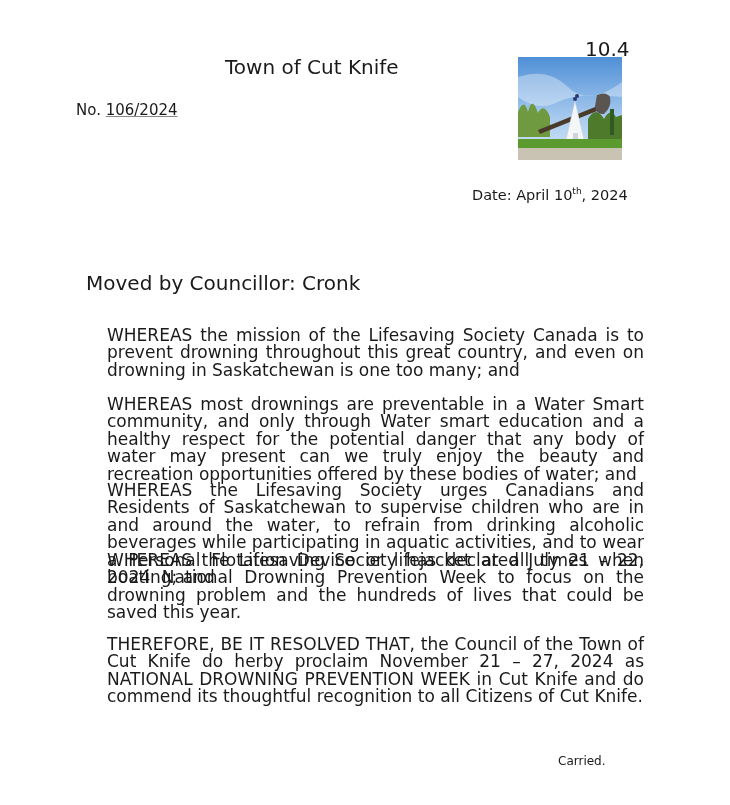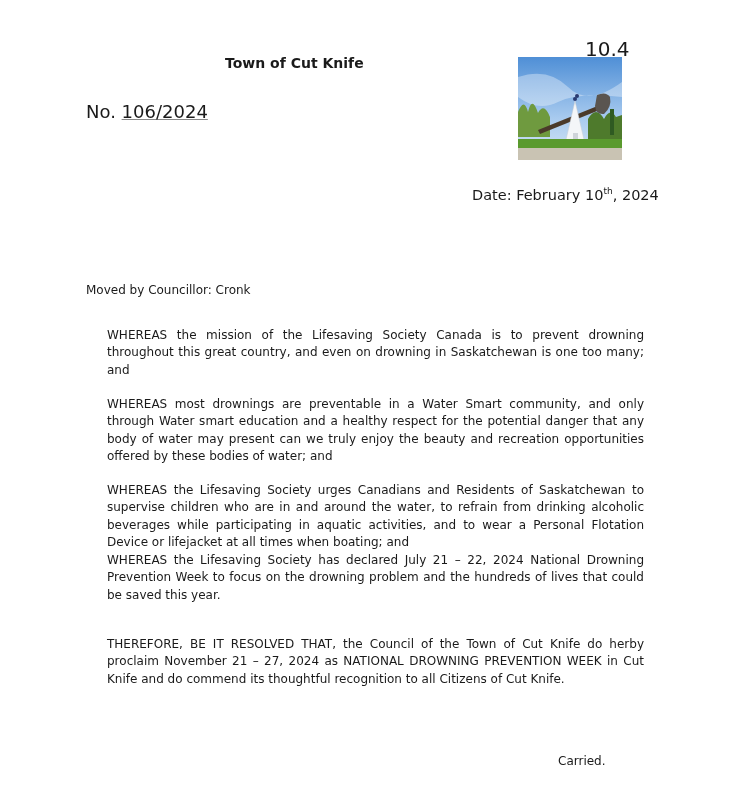--- a/index.html
+++ b/index.html
@@ -2,29 +2,29 @@
 <html><head>
   <meta charset="utf-8">
   <style>
     html, body { margin: 0; padding: 0; background: #ffffff; }
     body {
       width: 730px; height: 805px; position: relative; overflow: hidden;
       font-family: "DejaVu Sans", sans-serif; color: #1a1a1a;
     }
     .abs { position: absolute; }
     #item-number { left: 585px; top: 37px; font-size: 20px; }
-    #town-title { left: 225px; top: 55px; font-size: 14px; font-weight: bold; }
-    #resolution-no { left: 86px; top: 101px; font-size: 18px; }
+    #town-title { left: 225px; top: 55px; font-size: 20px; font-weight: normal; }
+    #resolution-no { left: 76px; top: 101px; font-size: 15px; }
     #resolution-no .num { text-decoration: underline; text-decoration-color: #888; }
     #photo { left: 518px; top: 57px; width: 104px; height: 103px; overflow: hidden; }
     #date { left: 472px; top: 186px; font-size: 14.5px; }
     #date sup { font-size: 9px; }
-    #moved-by { left: 86px; top: 271px; font-size: 12px; margin-top: 12px; }
+    #moved-by { left: 86px; top: 271px; font-size: 20px; }
     .para {
-      left: 107px; width: 537px; font-size: 12px; line-height: 17.4px;
+      left: 107px; width: 537px; font-size: 17px; line-height: 17.4px;
       text-align: justify; text-align-last: left;
     }
     #p1 { top: 327px; }
     #p2 { top: 396px; }
     #p3 { top: 482px; }
     #p4 { top: 552px; }
     #p5 { top: 636px; }
     #carried { left: 558px; top: 754px; font-size: 12px; }
   </style>
 </head>
@@ -57,21 +57,21 @@
     <rect x="55" y="76" width="5" height="11" fill="#cfd4da"></rect>
     <path d="M79,38 Q88,34 92,40 Q94,50 86,57 Q78,58 77,49 Z" fill="#5a5550"></path>
     <circle cx="59" cy="39" r="2" fill="#2a3a70"></circle>
     <circle cx="57" cy="42" r="2" fill="#2a3a70"></circle>
     <rect x="0" y="82" width="104" height="9" fill="#5a9a2e"></rect>
     <rect x="0" y="91" width="104" height="12" fill="#c9c3b3"></rect>
   </svg>
 </div>
 
 <div class="abs" id="date">
-  <span>Date: February 10</span><sup>th</sup><span>, 2024</span>
+  <span>Date: April 10</span><sup>th</sup><span>, 2024</span>
 </div>
 
 <div class="abs" id="moved-by">Moved by Councillor: Cronk</div>
 
 <div class="abs para" id="p1">WHEREAS the mission of the Lifesaving Society Canada is to prevent drowning throughout this great country, and even on drowning in Saskatchewan is one too many; and</div>
 <div class="abs para" id="p2">WHEREAS most drownings are preventable in a Water Smart community, and only through Water smart education and a healthy respect for the potential danger that any body of water may present can we truly enjoy the beauty and recreation opportunities offered by these bodies of water; and</div>
 <div class="abs para" id="p3">WHEREAS the Lifesaving Society urges Canadians and Residents of Saskatchewan to supervise children who are in and around the water, to refrain from drinking alcoholic beverages while participating in aquatic activities, and to wear a Personal Flotation Device or lifejacket at all times when boating; and</div>
 <div class="abs para" id="p4">WHEREAS the Lifesaving Society has declared July 21 – 22, 2024 National Drowning Prevention Week to focus on the drowning problem and the hundreds of lives that could be saved this year.</div>
 <div class="abs para" id="p5">THEREFORE, BE IT RESOLVED THAT, the Council of the Town of Cut Knife do herby proclaim November 21 – 27, 2024 as NATIONAL DROWNING PREVENTION WEEK in Cut Knife and do commend its thoughtful recognition to all Citizens of Cut Knife.</div>
 

